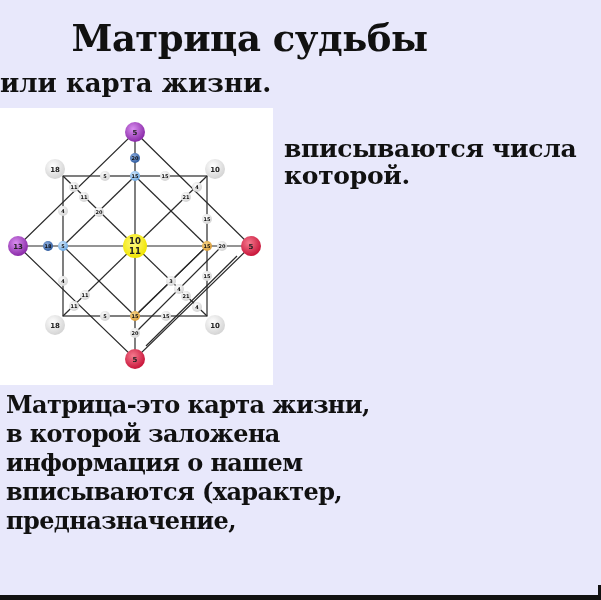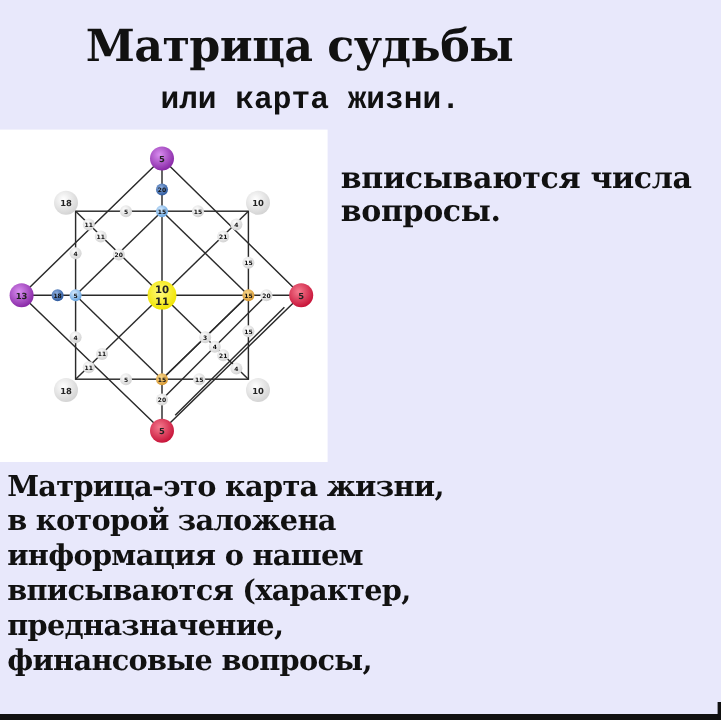--- a/index.html
+++ b/index.html
@@ -1,21 +1,21 @@
 <!DOCTYPE html>
 <html><head>
 <meta charset="utf-8">
 <style>
   html, body { margin:0; padding:0; }
   body { width:601px; height:600px; background:#e8e8fb; position:relative; overflow:hidden;
          font-family:"DejaVu Serif", "Liberation Serif", serif; color:#111; }
   .title { position:absolute; left:0; width:499px; top:16px; text-align:center;
            font-size:37px; font-weight:bold; line-height:44px; letter-spacing:-0.5px; }
-  .subtitle { position:absolute; left:0; width:517px; top:66px; text-align:center;
-              font-size:26px; font-weight:bold; line-height:34px;font-family:Liberation Mono, monospace; }
+  .subtitle { position:absolute; left:0; width:517px; top:66px; text-align:left;
+              font-size:26px; font-weight:bold; line-height:34px; }
   .panel { position:absolute; left:0; top:108px; width:273px; height:277px; background:#ffffff; }
   .panel svg { position:absolute; left:0; top:0; }
   .side-text { position:absolute; left:284px; top:136px; width:317px;
                font-size:25px; font-weight:bold; line-height:26.5px; letter-spacing:-0.3px; }
   .side-text div, .bottom-text div { white-space:nowrap; }
   .bottom-text { position:absolute; left:6px; top:390px; width:590px;
                  font-size:24px; font-weight:bold; line-height:29px; letter-spacing:-0.6px; }
   .bottom-rule { position:absolute; left:0; top:595px; width:601px; height:5px; background:#111; }
   .corner { position:absolute; right:0; top:585px; width:3px; height:15px; background:#111; }
   .node-text { font-family:"DejaVu Sans", sans-serif; font-weight:bold; }
@@ -210,26 +210,25 @@
       <text class="node-text" x="186" y="190" font-size="5" text-anchor="middle" fill="#111">21</text>
 
       <circle cx="197" cy="199" r="5" fill="url(#gGray)"></circle>
       <text class="node-text" x="197" y="201" font-size="5" text-anchor="middle" fill="#111">4</text>
     </g>
   </svg>
 </div>
 
 <div class="side-text">
   <div>вписываются числа</div>
-  <div>вопросы.</div>
+  <div>которой.</div>
 </div>
 
 <div class="bottom-text">
   <div>Матрица-это карта жизни,</div>
   <div>в которой заложена</div>
   <div>информация о нашем</div>
   <div>вписываются (характер,</div>
   <div>предназначение,</div>
-  <div>финансовые вопросы,</div>
 </div>
 
 <div class="bottom-rule"></div>
 <div class="corner"></div>
 
 </body></html>

